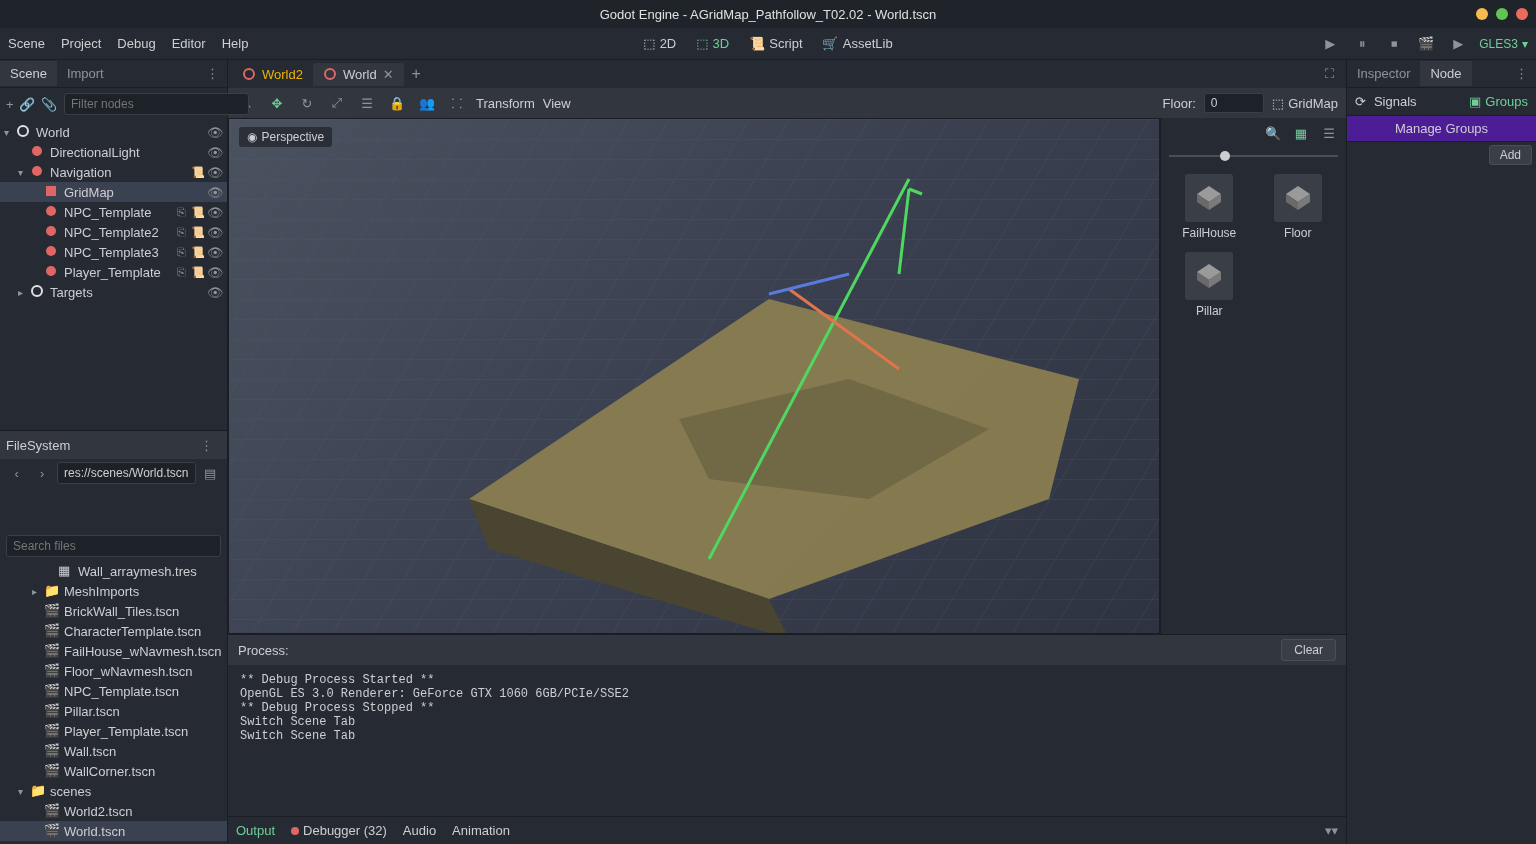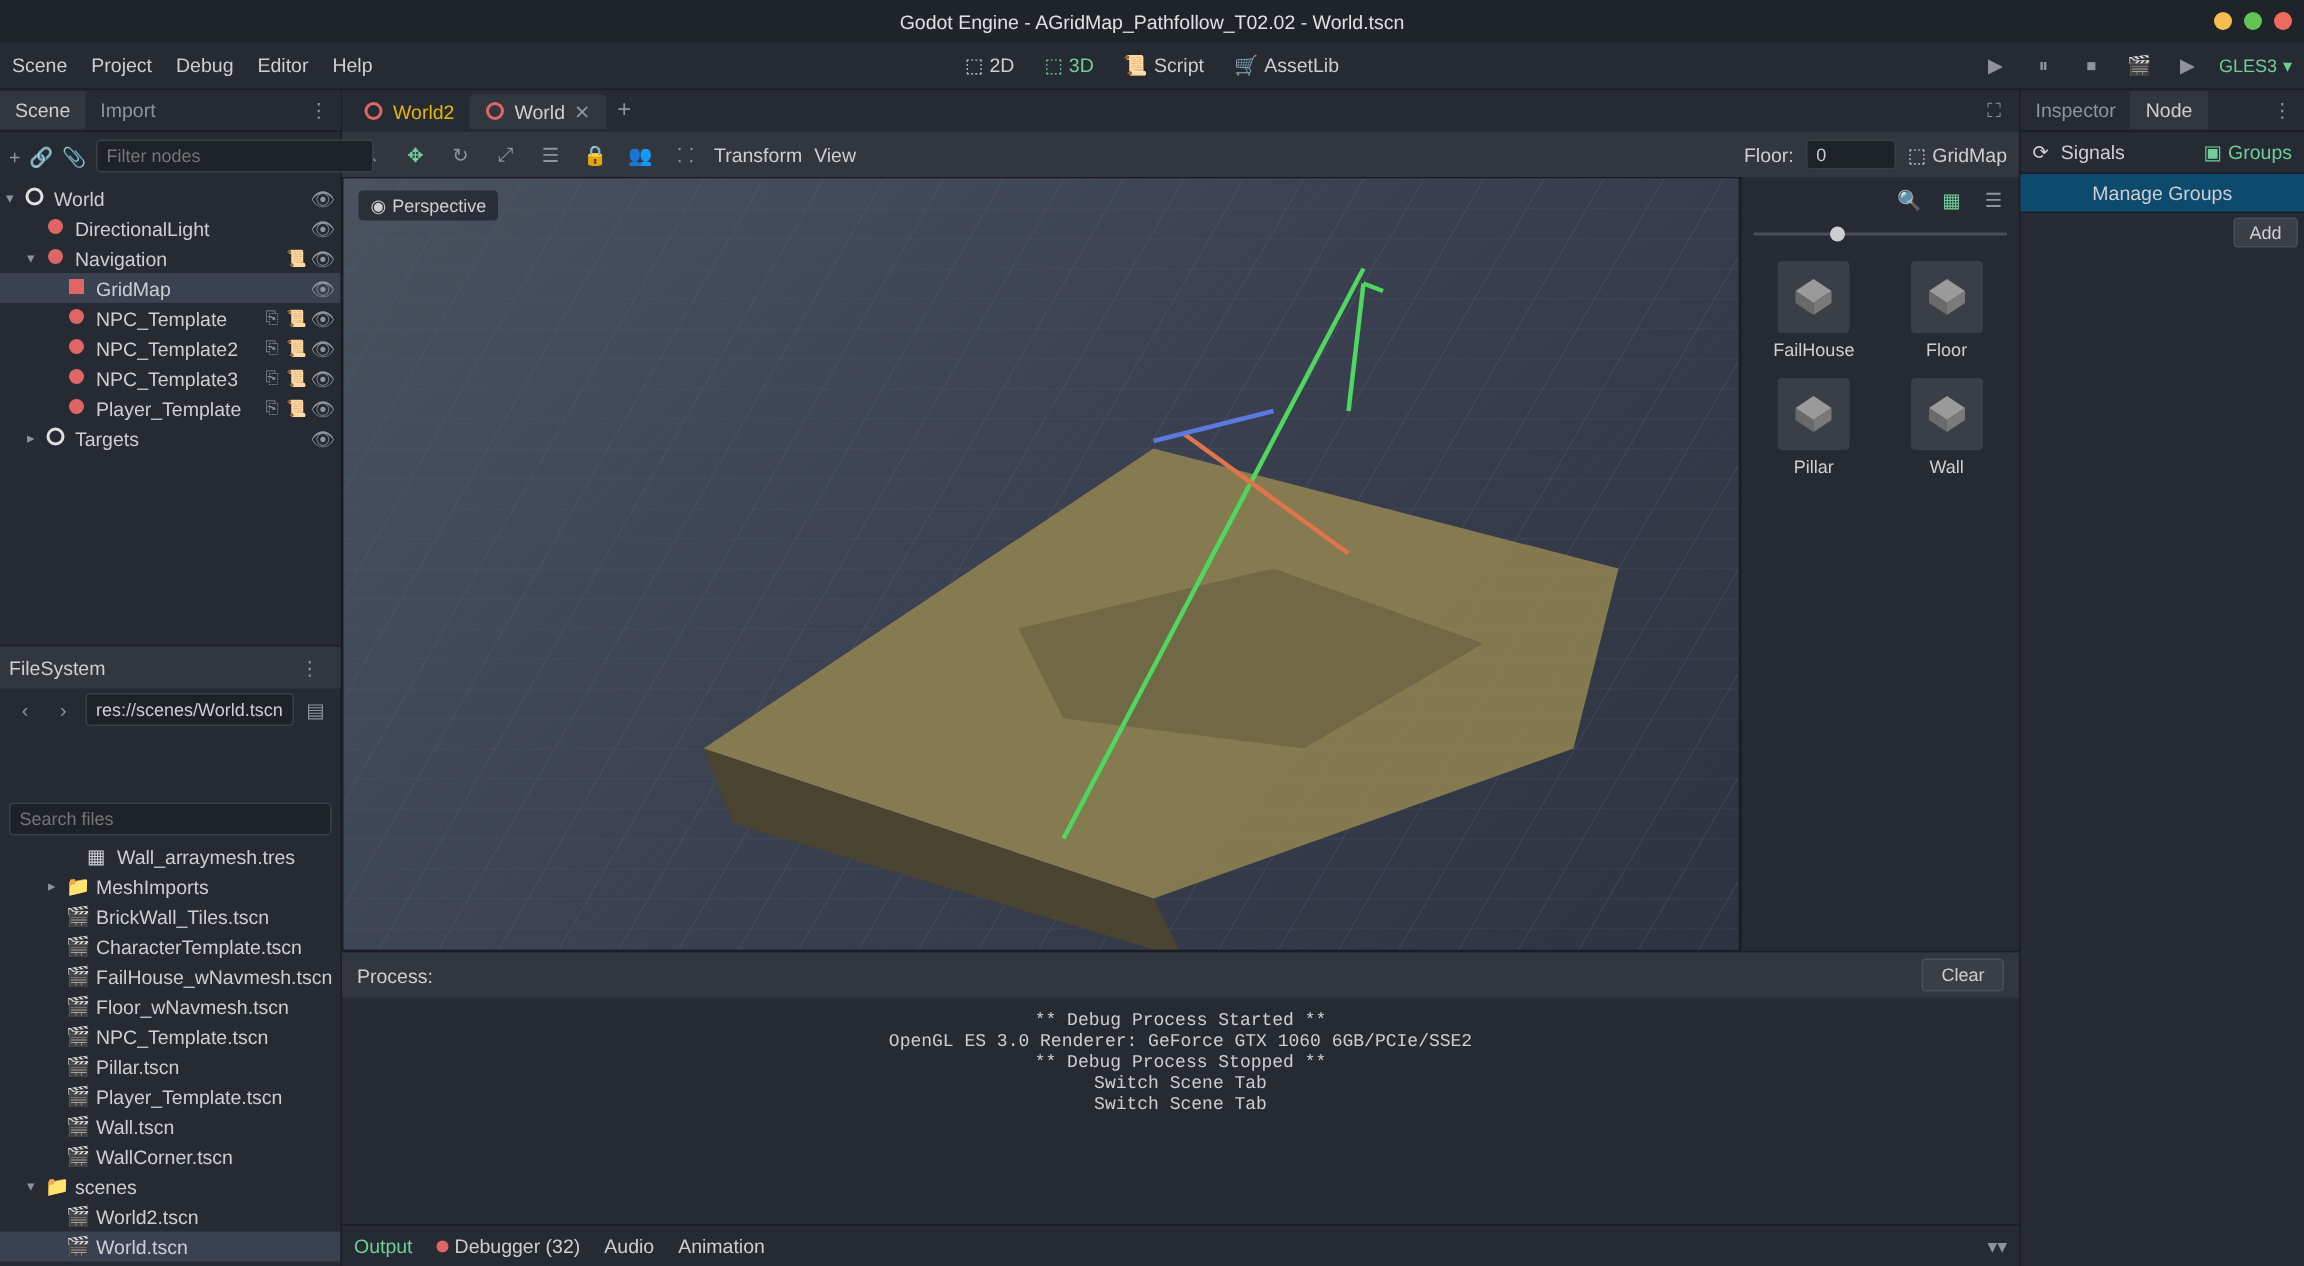--- a/index.html
+++ b/index.html
@@ -68,30 +68,30 @@
 .gm-slider-track { height: 2px; background: #4a4f57; position: absolute; top: 3px; left: 0; right: 0; }
 .gm-slider-thumb { width: 10px; height: 10px; background: #cdced2; border-radius: 50%; position: absolute; top: -1px; left: 30%; }
 .gm-grid { flex: 1; display: grid; grid-template-columns: 1fr 1fr; gap: 4px; padding: 6px; align-content: start; }
 .gm-item { display: flex; flex-direction: column; align-items: center; gap: 4px; padding: 4px; cursor: pointer; border-radius: 3px; }
 .gm-thumb { width: 48px; height: 48px; background: #3a3f47; border-radius: 3px; display: flex; align-items: center; justify-content: center; }
 .gm-label { font-size: 12px; color: #cdced2; text-align: center; }
 .bottom-panel { height: 210px; border-top: 1px solid #1a1d23; display: flex; flex-direction: column; background: #262b33; }
 .output-header { height: 30px; display: flex; align-items: center; padding: 0 10px; background: #32373f; }
 .output-title { font-size: 13px; color: #cdced2; }
 .clear-btn { margin-left: auto; background: #3a3f47; border: 1px solid #4a4f57; border-radius: 3px; padding: 3px 12px; color: #cdced2; cursor: pointer; font-size: 12px; }
-.output-body { flex: 1; padding: 8px 12px; font-family: "Courier New", monospace; font-size: 12px; color: #cdced2; overflow-y: auto; white-space: pre-line; text-align: center; }
+.output-body { flex: 1; padding: 8px 12px; font-family: "Courier New", monospace; font-size: 12px; color: #cdced2; overflow-y: auto; white-space: pre-line; }
 .bottom-tabs { height: 28px; display: flex; align-items: center; padding: 0 8px; gap: 16px; border-top: 1px solid #1a1d23; }
 .bt-tab { color: #cdced2; cursor: pointer; font-size: 13px; display: flex; align-items: center; gap: 4px; }
 .bt-tab.active { color: #6fcf97; }
 .bt-collapse { margin-left: auto; color: #8f939b; cursor: pointer; }
 .right-col { width: 190px; border-left: 1px solid #1a1d23; display: flex; flex-direction: column; background: #262b33; }
 .signals-row { height: 28px; display: flex; align-items: center; padding: 0 8px; gap: 8px; border-bottom: 1px solid #1a1d23; }
 .signals-label { color: #cdced2; }
 .groups-label { margin-left: auto; color: #6fcf97; display: flex; align-items: center; gap: 4px; }
-.groups-header { height: 26px; display: flex; align-items: center; justify-content: center; background: #0c4a6e; font-size: 13px; border-bottom: 1px solid #1a1d23; }
+.groups-header { height: 26px; display: flex; align-items: center; justify-content: center; background: #4c1d95; font-size: 13px; border-bottom: 1px solid #1a1d23; }
 .add-row { height: 26px; display: flex; align-items: center; padding: 0 4px; }
 .add-btn { margin-left: auto; background: #3a3f47; border: 1px solid #4a4f57; border-radius: 3px; padding: 2px 10px; color: #cdced2; cursor: pointer; font-size: 12px; }
 svg.node-icon { width: 14px; height: 14px; }
 .dot-red { width: 8px; height: 8px; border-radius: 50%; background: #e06666; display: inline-block; }
 </style>
 </head>
 <body>
 
 <div class="titlebar">
   <span class="titlebar-text">Godot Engine - AGridMap_Pathfollow_T02.02 - World.tscn</span>
@@ -432,30 +432,20 @@
             <div class="gm-item">
               <div class="gm-thumb">
                 <svg width="32" height="32">
                   <polygon points="16,4 28,12 16,20 4,12" fill="#9a9a9a"></polygon>
                   <polygon points="4,12 16,20 16,28 4,20" fill="#6a6a6a"></polygon>
                   <polygon points="28,12 16,20 16,28 28,20" fill="#7a7a7a"></polygon>
                 </svg>
               </div>
               <span class="gm-label">Pillar</span>
             </div>
-            <div class="gm-item">
-              <div class="gm-thumb">
-                <svg width="32" height="32">
-                  <polygon points="16,4 28,12 16,20 4,12" fill="#9a9a9a"></polygon>
-                  <polygon points="4,12 16,20 16,28 4,20" fill="#6a6a6a"></polygon>
-                  <polygon points="28,12 16,20 16,28 28,20" fill="#7a7a7a"></polygon>
-                </svg>
-              </div>
-              <span class="gm-label">Wall</span>
-            </div>
           </div>
       </div>
     </div>
     <div class="bottom-panel">
       <div class="output-header">
         <span class="output-title">Process:</span>
         <button class="clear-btn">Clear</button>
       </div>
       <div class="output-body">** Debug Process Started **
 OpenGL ES 3.0 Renderer: GeForce GTX 1060 6GB/PCIe/SSE2

